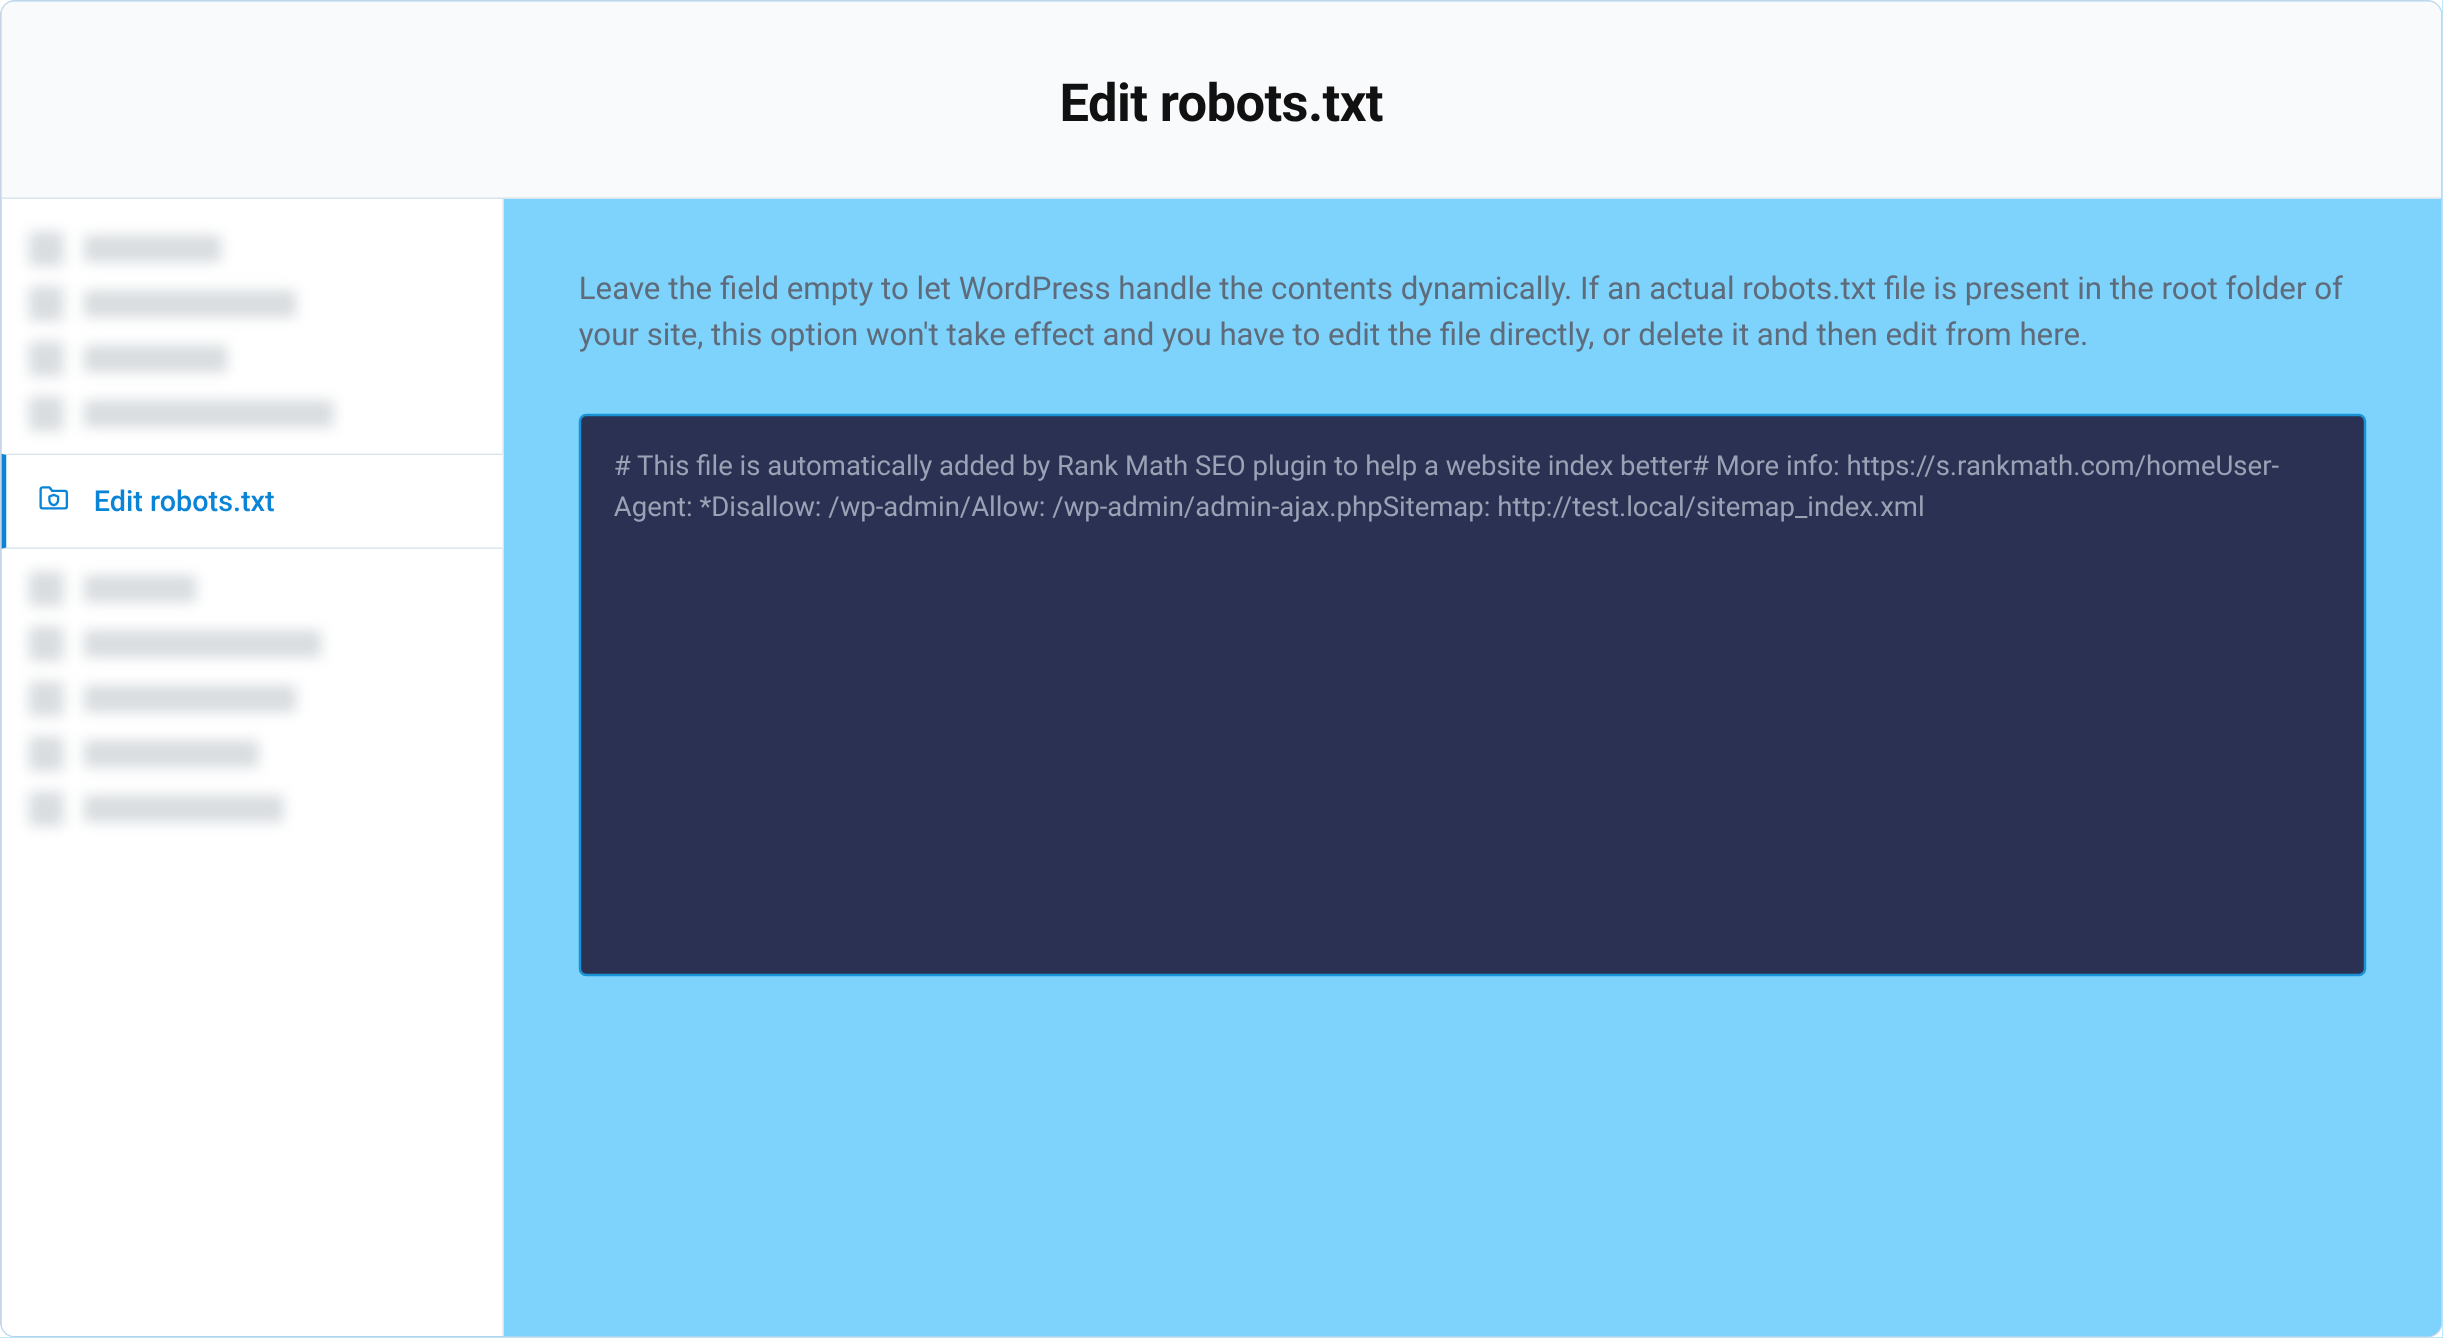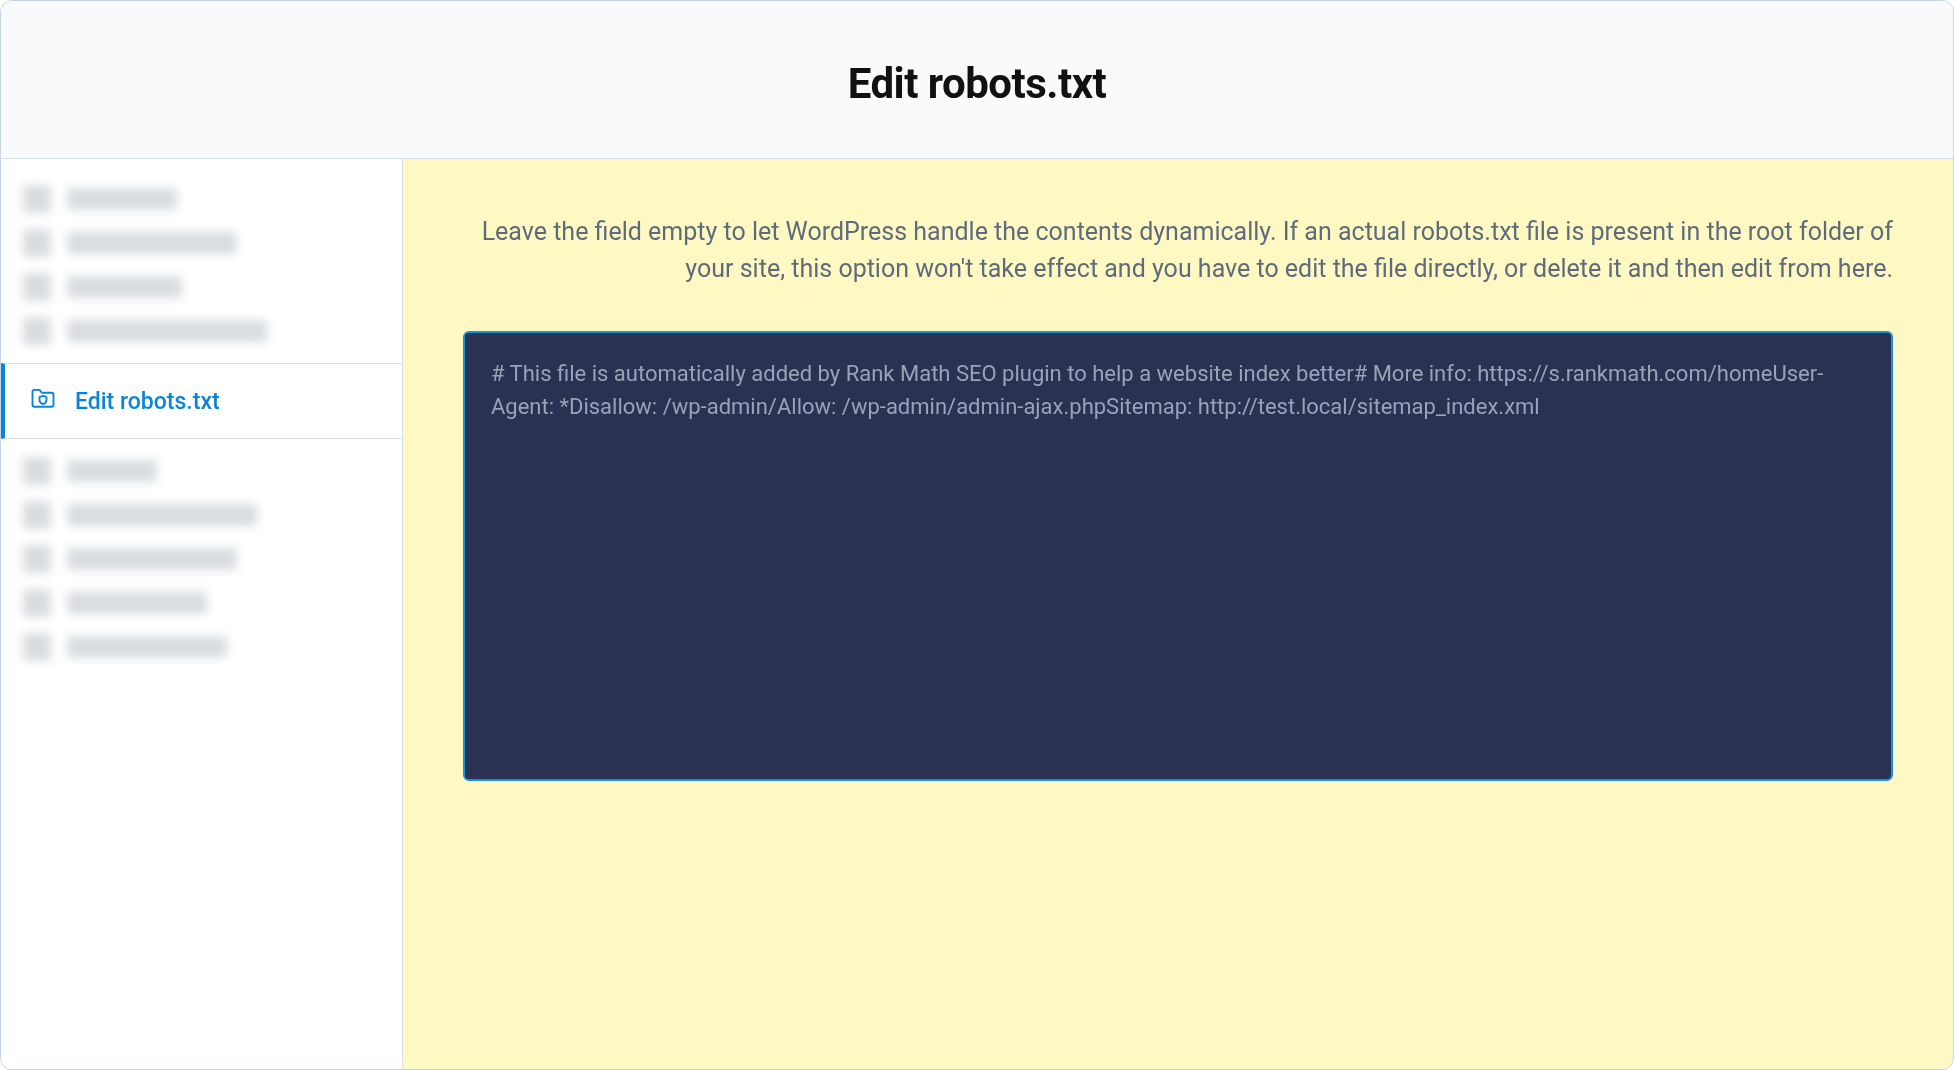--- a/index.html
+++ b/index.html
@@ -9,21 +9,21 @@
       color: #1e1e1e;
     }
     .container {
       width: 1954px;
       height: 1070px;
       border: 1px solid #c5d4e6;
       border-radius: 12px;
       overflow: hidden;
       display: flex;
       flex-direction: column;
-      background: #fef9c3;
+      background: #7dd3fc;
     }
     .header {
       background: #f8fafc;
       padding: 58px 40px 50px 40px;
       text-align: center;
       border-bottom: 1px solid #d8e0ea;
     }
     .header h1 {
       font-size: 42px;
       font-weight: 700;
@@ -87,21 +87,20 @@
       flex: 1;
       padding: 54px 60px 40px 60px;
       overflow: auto;
     }
     .description {
       font-size: 25px;
       line-height: 1.48;
       color: #5f6b7a;
       margin-bottom: 44px;
       max-width: 1440px;
-      text-align: right;
     }
     .code-editor {
       width: 100%;
       max-width: 1440px;
       height: 450px;
       background: #2b3152;
       border: 2px solid #1a93d6;
       border-radius: 6px;
       padding: 24px 26px;
       color: #9aa3b5;

